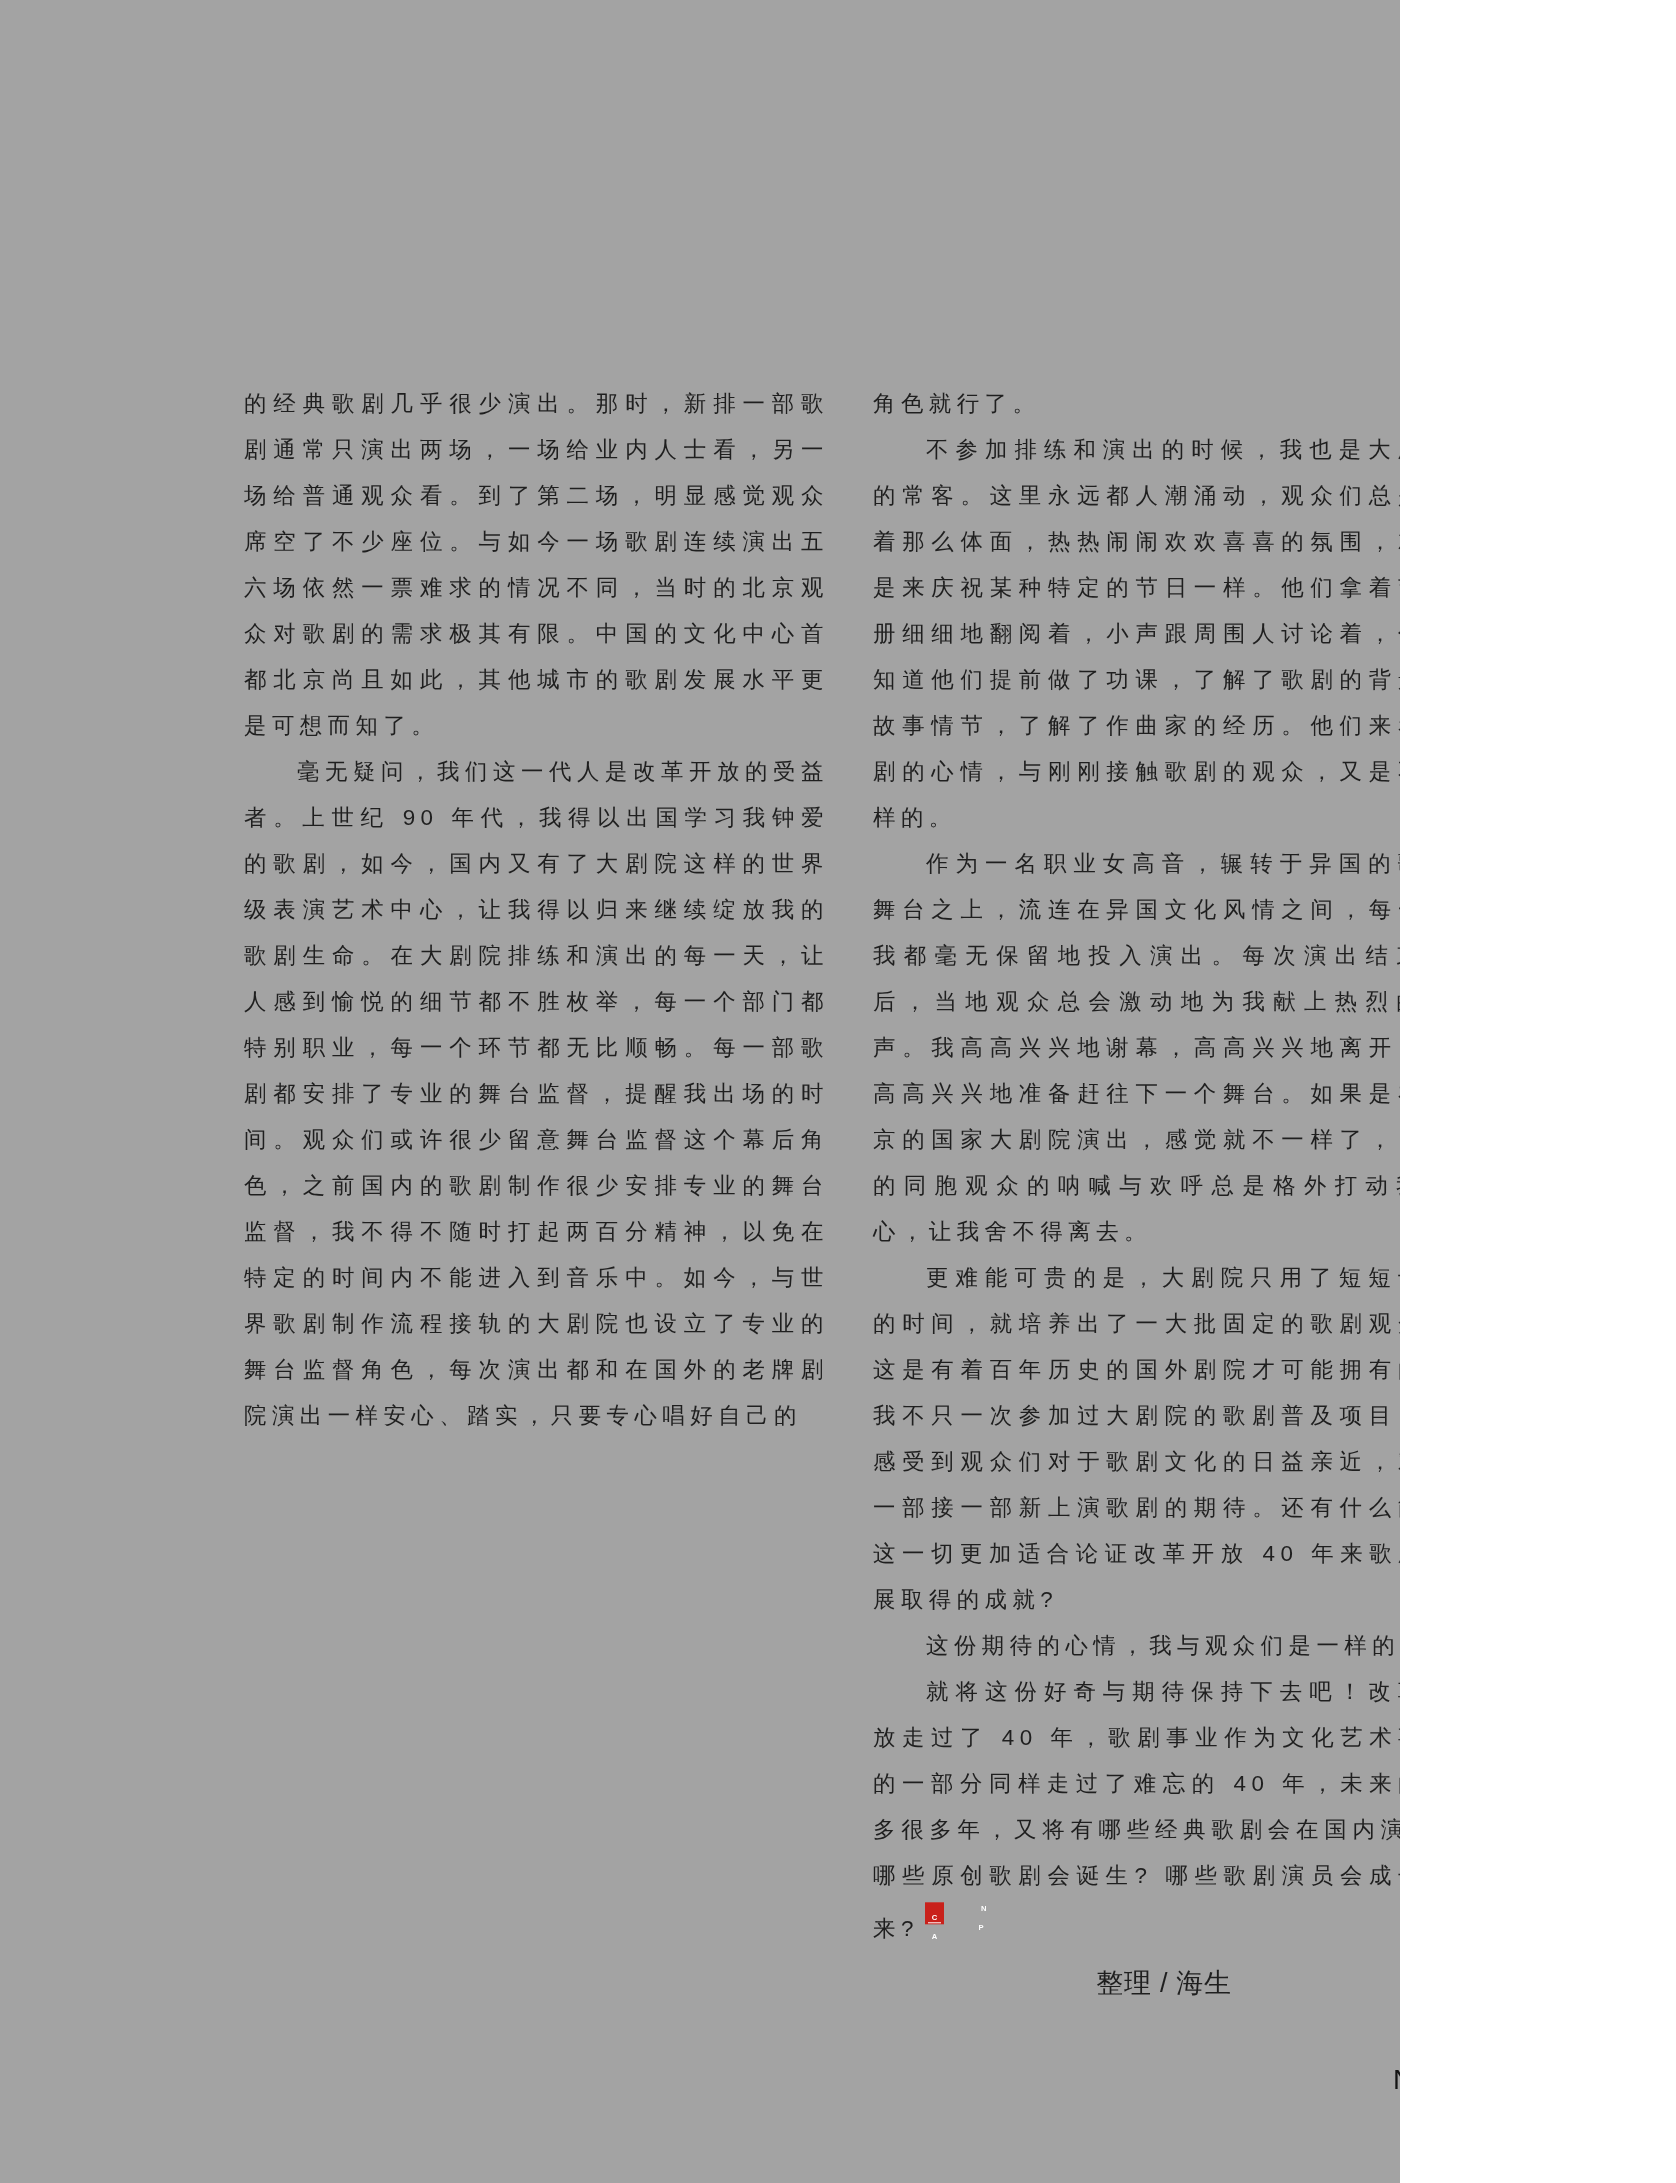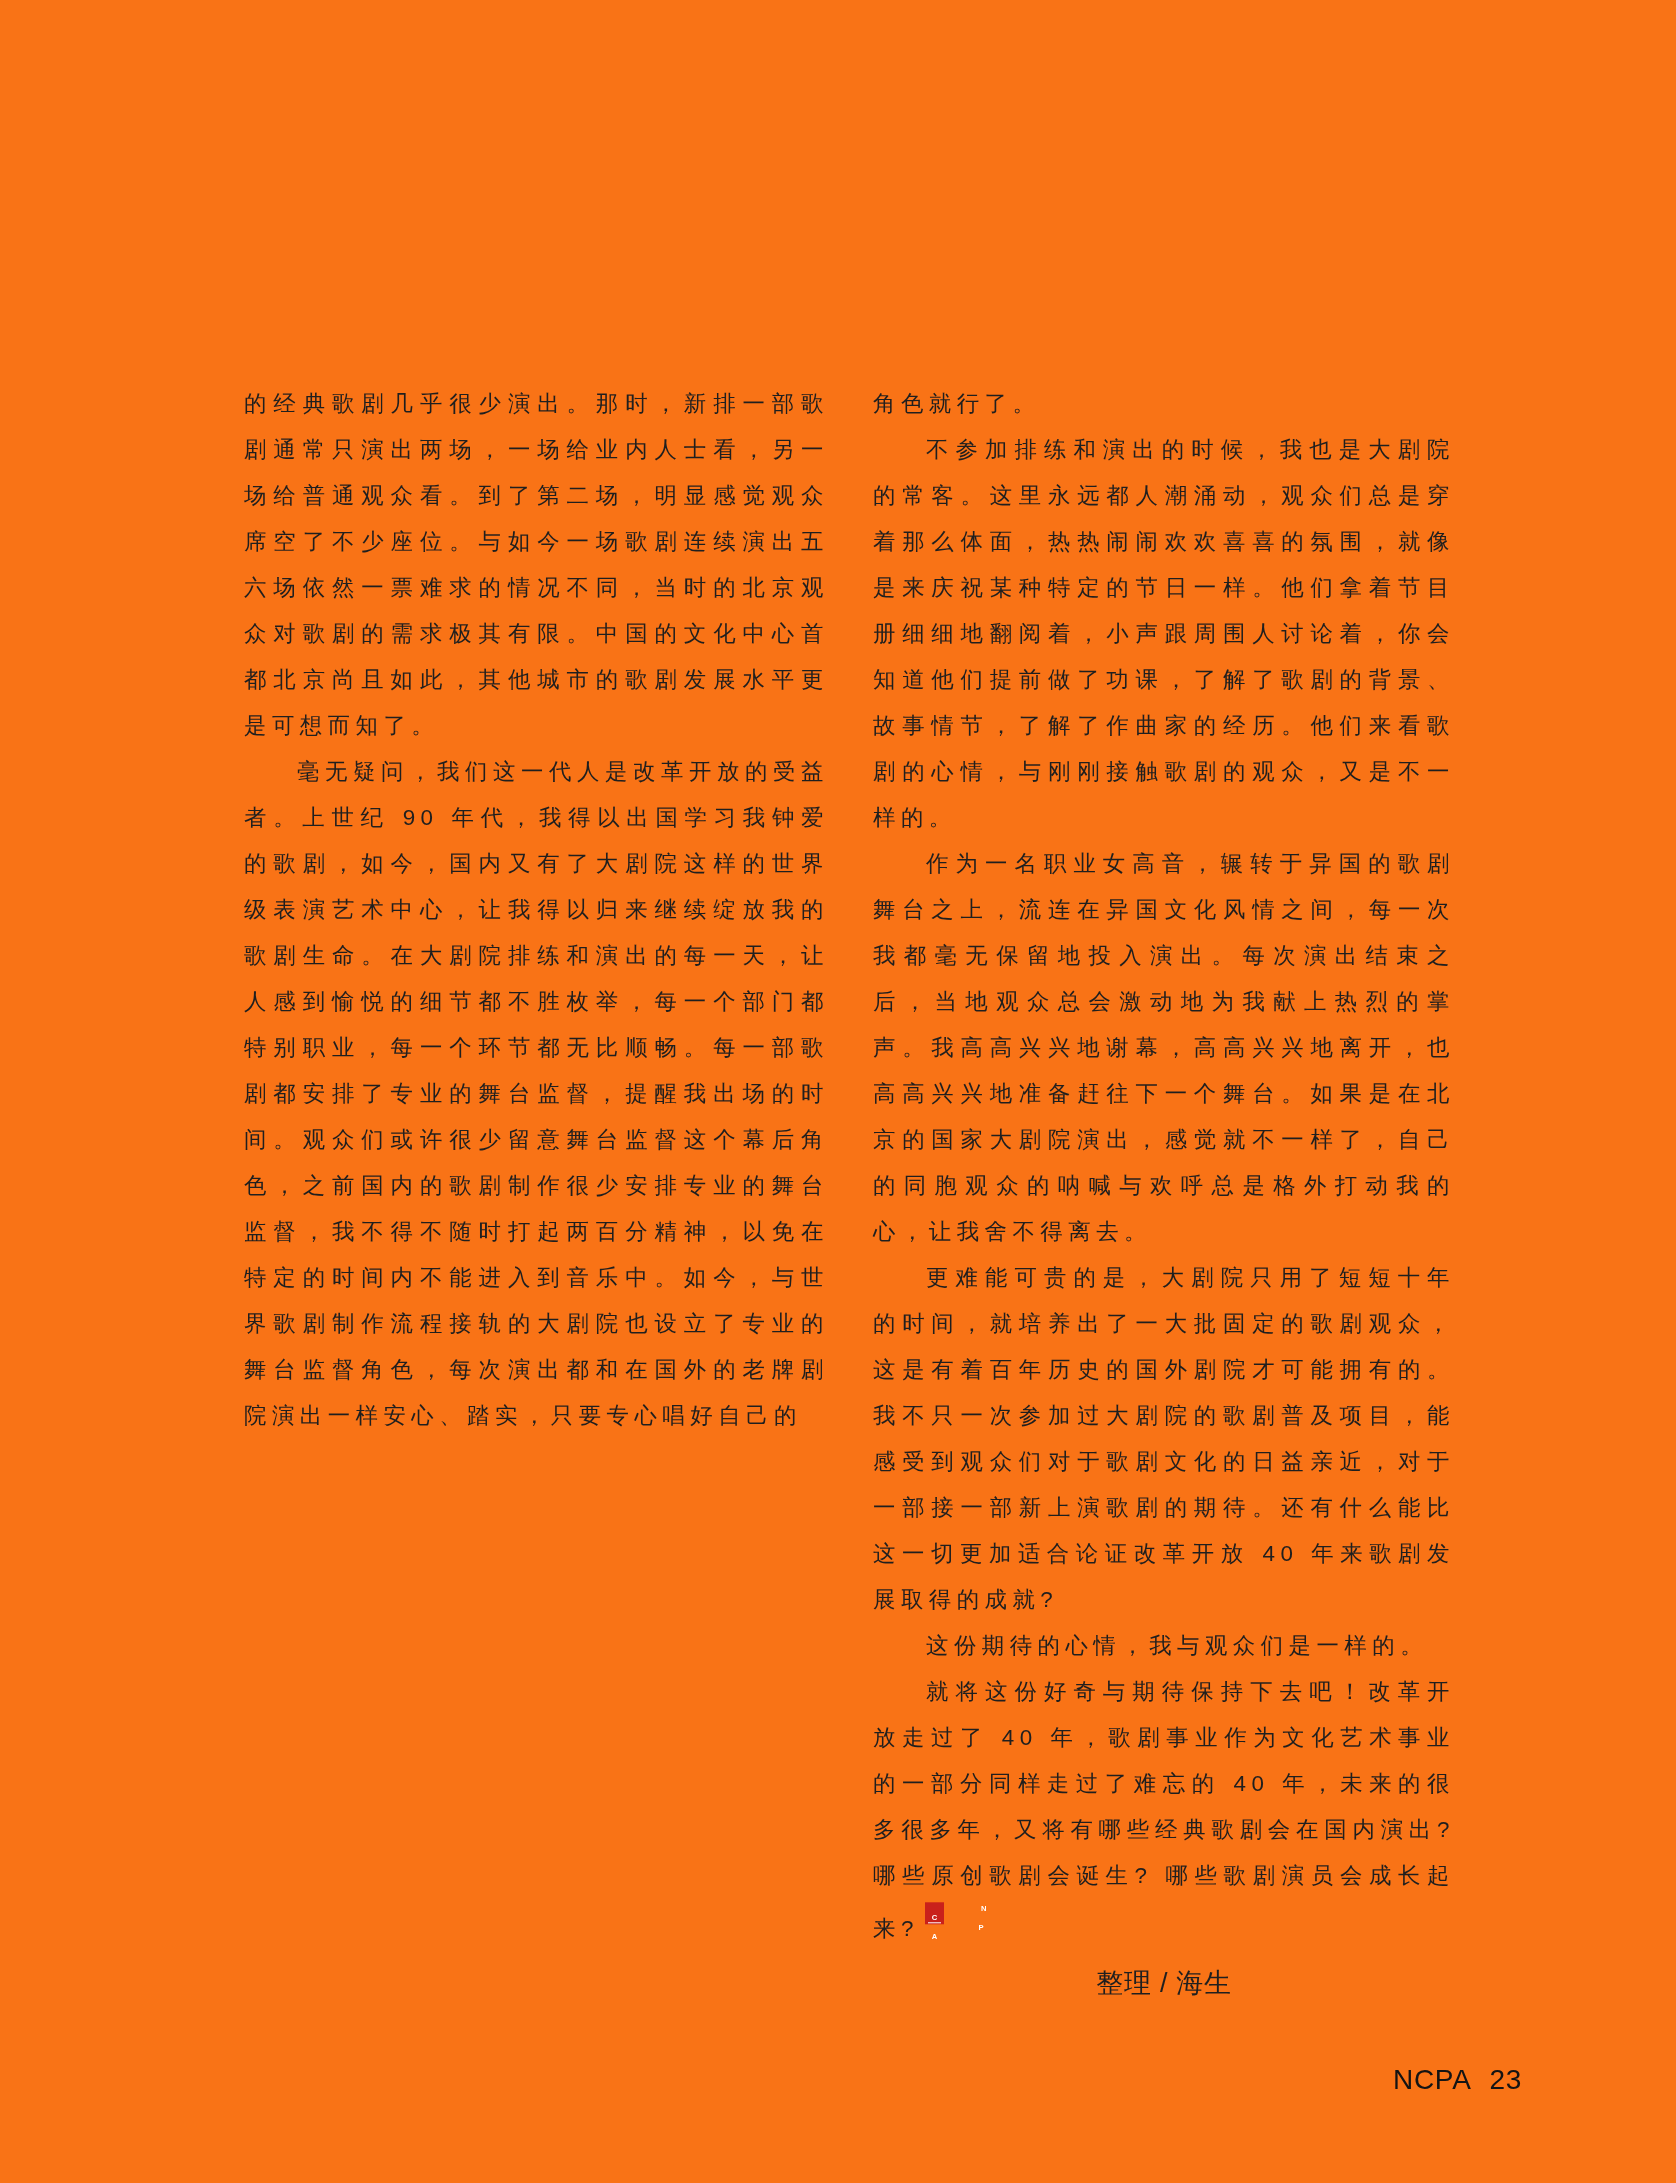--- a/index.html
+++ b/index.html
@@ -5,23 +5,23 @@
   * { margin: 0; padding: 0; box-sizing: border-box; }
 
   html, body {
     width: 1676px;
     height: 2183px;
     background: #ffffff;
   }
 
   .page {
     position: relative;
-    width: 1676px;
+    width: 1400px;
     height: 2183px;
-    background: #f97316;
+    background: #a3a3a3;
     overflow: hidden;
     font-family: "Liberation Sans", sans-serif;
     color: #1f1f1f;
   }
 
   .text-col {
     position: absolute;
     top: 381px;
   }
 

